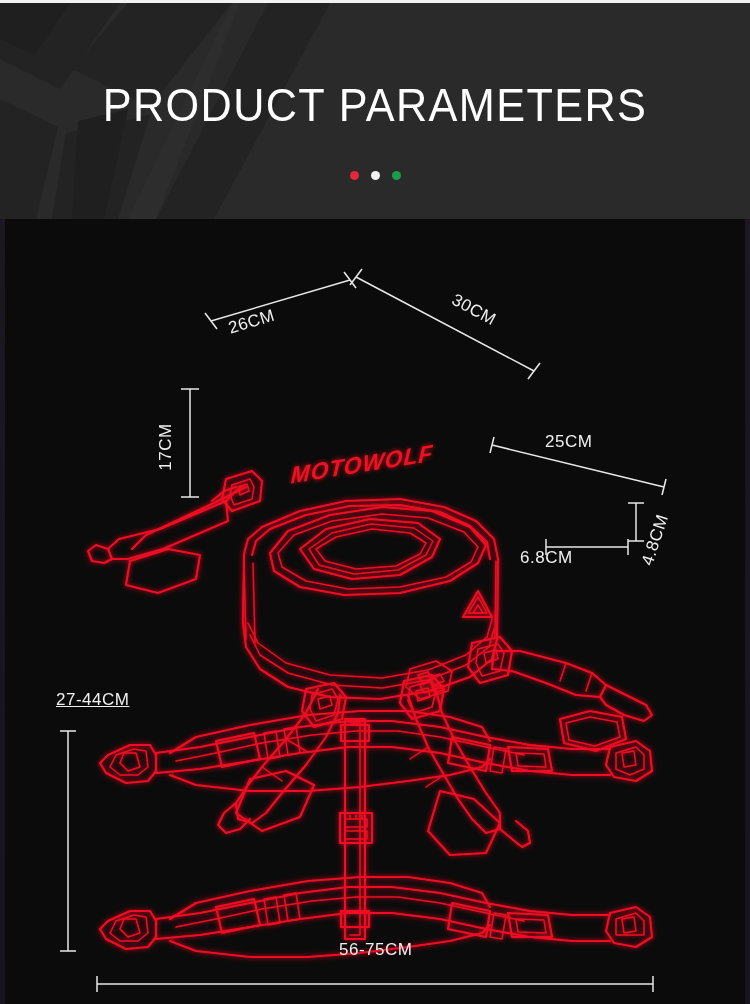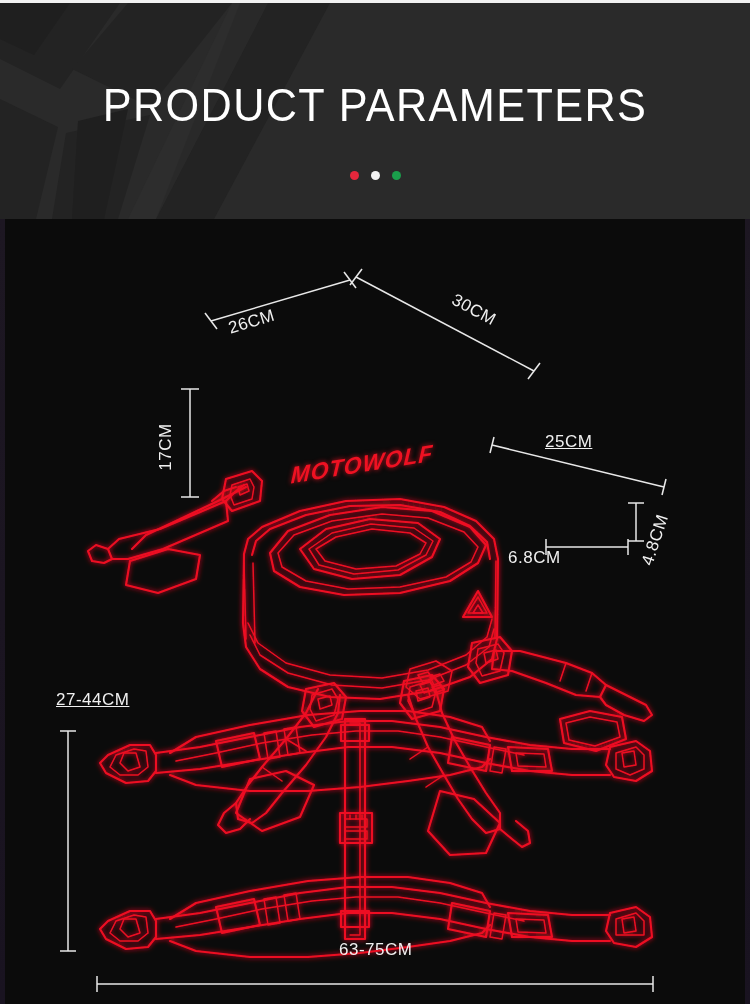--- a/index.html
+++ b/index.html
@@ -344,23 +344,23 @@
   </svg>
 
   <div class="brand" style="left:290px;top:451px;transform:rotate(-9deg) skewX(-12deg);">MOTOWOLF</div>
 
   <div class="dim-label" style="left:228px;top:312px;transform:rotate(-17deg);">26CM</div>
 
   <div class="dim-label" style="left:450px;top:300px;transform:rotate(28deg);">30CM</div>
 
   <div class="dim-label" style="left:142px;top:437px;transform:rotate(-90deg);">17CM</div>
 
-  <div class="dim-label" style="left:545px;top:432px;transform:rotate(0deg);text-decoration:underline;">25CM</div>
-
-  <div class="dim-label" style="left:508px;top:548px;">6.8CM</div>
+  <div class="dim-label" style="left:545px;top:432px;transform:rotate(0deg);">25CM</div>
+
+  <div class="dim-label" style="left:520px;top:548px;">6.8CM</div>
 
   <div class="dim-label" style="left:629px;top:530px;transform:rotate(-72deg);">4.8CM</div>
 
   <div class="dim-label" style="left:56px;top:690px;text-decoration:underline;">27-44CM</div>
 
-  <div class="dim-label" style="left:339px;top:940px;">63-75CM</div>
+  <div class="dim-label" style="left:339px;top:940px;">56-75CM</div>
 
 </div>
 
 </body></html>

